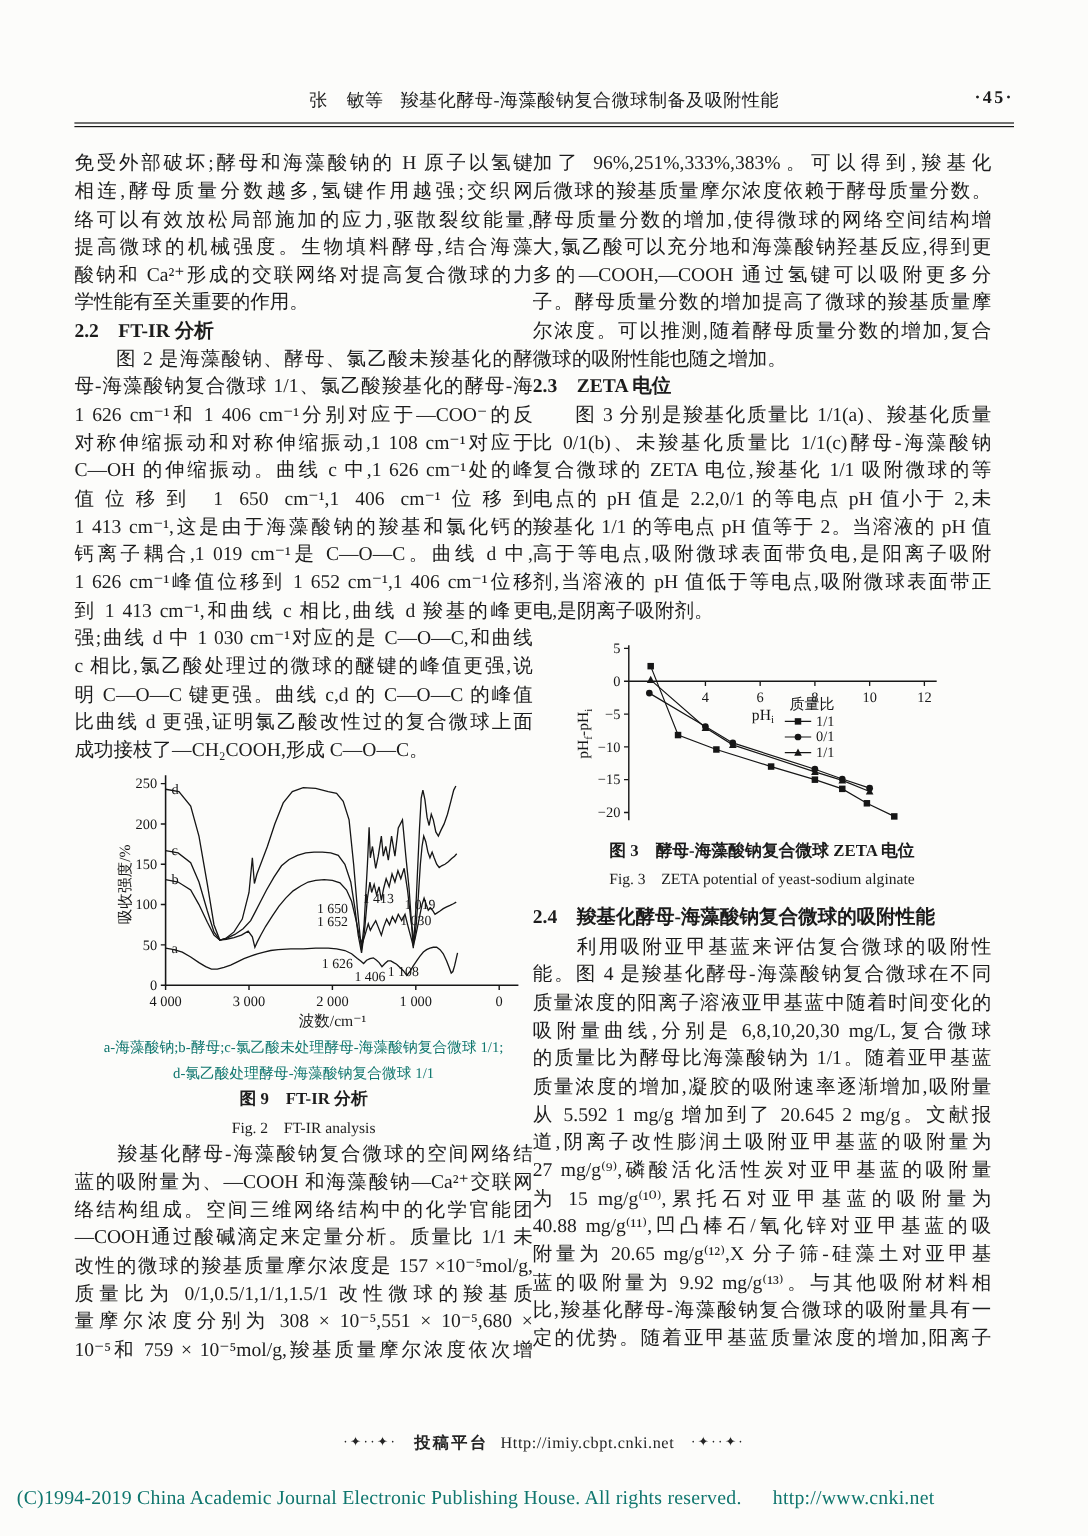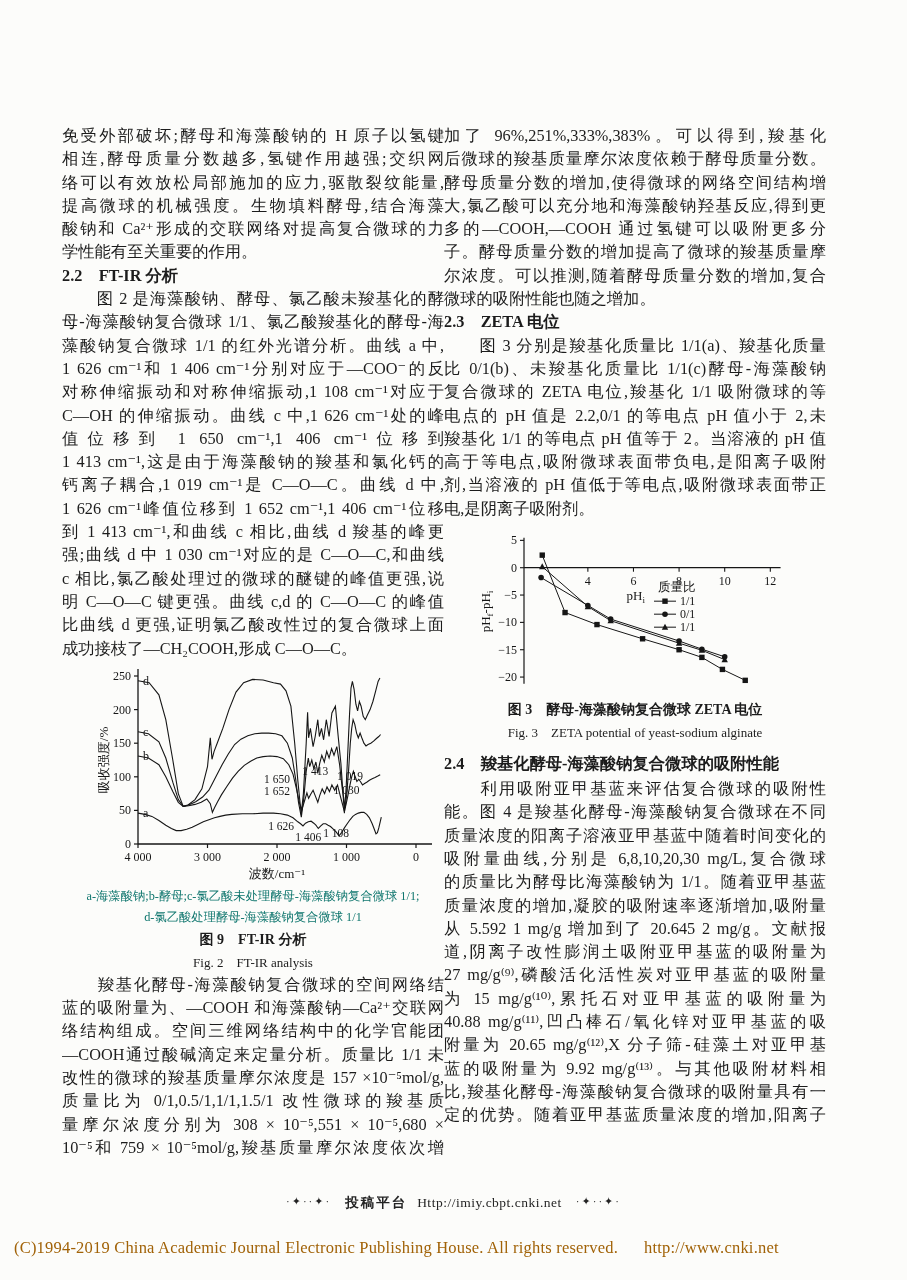--- a/index.html
+++ b/index.html
@@ -22,42 +22,48 @@
   .capen{font-size:13px;text-align:center;height:21px;line-height:21px;}
   .h24{font-size:16.3px;font-weight:bold;height:26px;line-height:26px;margin-top:8px;}
   #fig2svg{display:block;margin:4px 0 2px 36px;}
   #fig3svg{display:block;margin:8px 0 0 34px;}
   svg text{font-family:"Liberation Serif","DejaVu Serif",serif;fill:#161616;}
   
   .divider{position:absolute;top:1194px;left:0;width:100%;text-align:center;font-size:13.5px;color:#242424;}
   .divider .orn{font-size:11px;letter-spacing:2px;position:relative;top:-2px;}
   .divider .plat{font-weight:bold;margin:0 10px 0 14px;letter-spacing:2px;}
   .divider .url{margin-right:14px;letter-spacing:.5px;text-align:right;}
-  .copyright{position:absolute;top:1238px;left:14px;font-size:16.5px;color:#a16207;letter-spacing:.2px;}
+  .copyright{position:absolute;top:1238px;left:14px;font-size:16.5px;color:#0f766e;letter-spacing:.2px;}
   .copyright .cnki{margin-left:26px;}
 </style>
 </head>
 <body>
 
 <div class="page">
 
+  <div class="header">
+    <div class="header-center">
+      <span class="header-author">张　敏等</span><span>羧基化酵母-海藻酸钠复合微球制备及吸附性能</span>
+    </div>
+    <div class="header-page">·45·</div>
+    <div class="header-rule"></div>
+  </div>
 
   <div class="cols">
     <div class="col">
       <div id="lt">
           <div class="tl j">免受外部破坏;酵母和海藻酸钠的 H 原子以氢键</div>
           <div class="tl j">相连,酵母质量分数越多,氢键作用越强;交织网</div>
           <div class="tl j">络可以有效放松局部施加的应力,驱散裂纹能量,</div>
           <div class="tl j">提高微球的机械强度。生物填料酵母,结合海藻</div>
           <div class="tl j">酸钠和 Ca²⁺形成的交联网络对提高复合微球的力</div>
           <div class="tl">学性能有至关重要的作用。</div>
           <div class="tl b">2.2　FT-IR 分析</div>
           <div class="tl j">　　图 2 是海藻酸钠、酵母、氯乙酸未羧基化的酵</div>
           <div class="tl j">母-海藻酸钠复合微球 1/1、氯乙酸羧基化的酵母-海</div>
-          <div class="tl j">藻酸钠复合微球 1/1 的红外光谱分析。曲线 a 中,</div>
           <div class="tl j">1 626 cm⁻¹和 1 406 cm⁻¹分别对应于—COO⁻的反</div>
           <div class="tl j">对称伸缩振动和对称伸缩振动,1 108 cm⁻¹对应于</div>
           <div class="tl j">C—OH 的伸缩振动。曲线 c 中,1 626 cm⁻¹处的峰</div>
           <div class="tl j">值位移到 1 650 cm⁻¹,1 406 cm⁻¹位移到</div>
           <div class="tl j">1 413 cm⁻¹,这是由于海藻酸钠的羧基和氯化钙的</div>
           <div class="tl j">钙离子耦合,1 019 cm⁻¹是 C—O—C。曲线 d 中,</div>
           <div class="tl j">1 626 cm⁻¹峰值位移到 1 652 cm⁻¹,1 406 cm⁻¹位移</div>
           <div class="tl j">到 1 413 cm⁻¹,和曲线 c 相比,曲线 d 羧基的峰更</div>
           <div class="tl j">强;曲线 d 中 1 030 cm⁻¹对应的是 C—O—C,和曲线</div>
           <div class="tl j">c 相比,氯乙酸处理过的微球的醚键的峰值更强,说</div>

